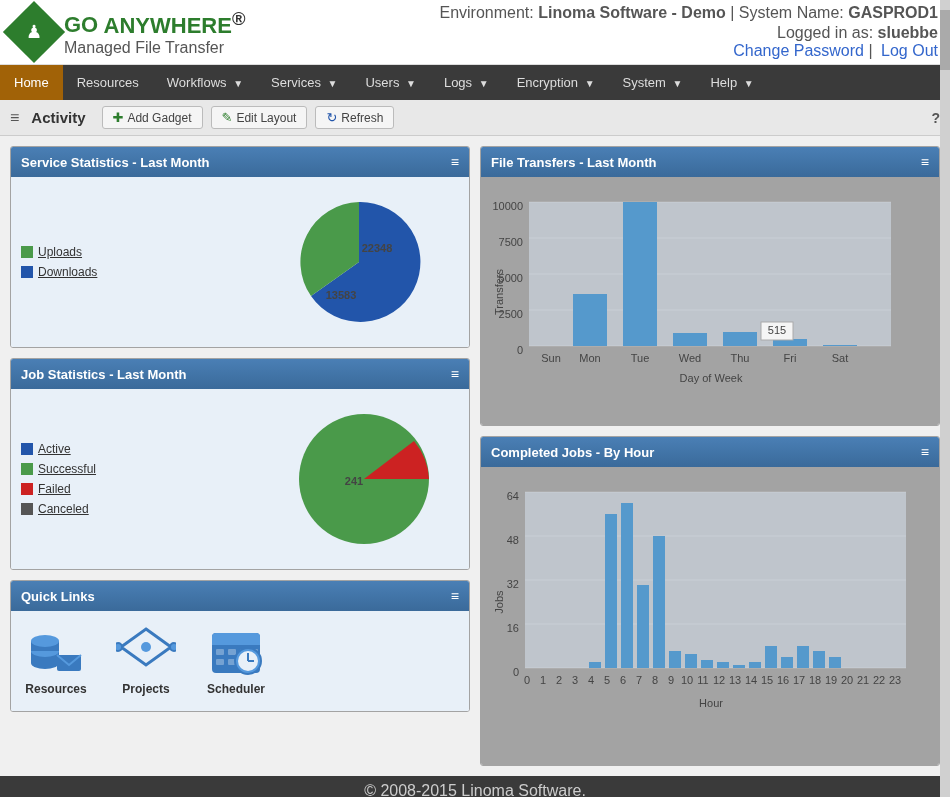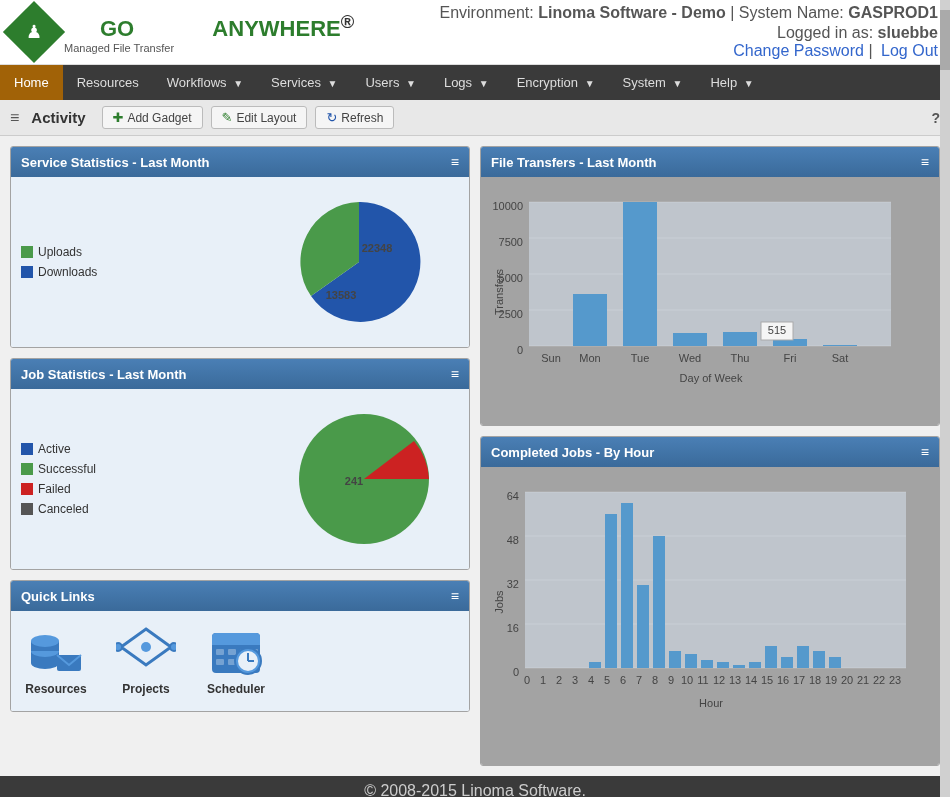--- a/index.html
+++ b/index.html
@@ -5,22 +5,22 @@
     * { box-sizing: border-box; margin: 0; padding: 0; }
     body { font-family: Arial, sans-serif; font-size: 13px; background: #f0f0f0; color: #333; overflow-x: hidden; }
 
     
     .top-bar { background: #fff; padding: 4px 12px; display: flex; justify-content: space-between; align-items: center; border-bottom: 1px solid #ddd; }
     .logo-area { display: flex; align-items: center; gap: 8px; }
     .logo-diamond { width: 44px; height: 44px; background: #2d7d2d; transform: rotate(45deg); display: flex; align-items: center; justify-content: center; flex-shrink: 0; }
     .logo-diamond-inner { transform: rotate(-45deg); color: white; font-size: 18px; }
     .logo-text { display: flex; flex-direction: column; }
     .logo-title { font-size: 22px; font-weight: bold; color: #333; }
-    .logo-title span { color: #2d7d2d; margin-left: 36px; }
-    .logo-subtitle { font-size: 11px; color: #555; }
+    .logo-title span { color: #2d7d2d; }
+    .logo-subtitle { font-size: 16px; color: #555; }
     .top-right { text-align: right; font-size: 16px; color: #555; }
     .top-right .env-line { margin-bottom: 2px; }
     .top-right .links a { color: #3366cc; text-decoration: none; margin-left: 4px; }
 
     
     .nav { background: #3a3a3a; display: flex; align-items: center; padding: 0; }
     .nav-item { color: #ddd; padding: 10px 14px; cursor: pointer; font-size: 13px; white-space: nowrap; }
     .nav-item.active { background: #a16207; color: #fff; }
     .nav-item .arrow { font-size: 10px; margin-left: 3px; }
 
@@ -36,21 +36,21 @@
     
     .main { display: grid; grid-template-columns: 1fr 1fr; gap: 10px; padding: 10px; background: #f0f0f0; }
 
     
     .panel { background: #fff; border: 1px solid #a3a3a3; border-radius: 3px; overflow: hidden; }
     .panel-header { background: linear-gradient(to bottom, #4a7fb5, #3a6a9a); color: #fff; padding: 7px 10px; font-size: 13px; font-weight: bold; display: flex; justify-content: space-between; align-items: center; }
     .panel-header .panel-menu { cursor: pointer; font-size: 14px; }
 
     
     .pie-area { display: flex; align-items: center; justify-content: space-between; padding: 10px; background: #e8f0f8; }
-    .legend { display: flex; flex-direction: column; gap: 6px; font-size: 12px; }
+    .legend { display: flex; flex-direction: column; gap: 6px; font-size: 12px; text-decoration: underline; }
     .legend-item { display: flex; align-items: center; gap: 5px; }
     .legend-dot { width: 12px; height: 12px; display: inline-block; }
 
     
     .chart-container { background: #a3a3a3; padding: 5px 20px 10px 10px; }
     svg text { font-size: 11px; fill: #444; font-family: Arial, sans-serif; }
 
     
     .quick-links-body { background: #e8f0f8; padding: 15px 10px; display: flex; gap: 20px; justify-content: flex-start; align-items: flex-end; }
     .ql-item { display: flex; flex-direction: column; align-items: center; gap: 6px; cursor: pointer; min-width: 70px; }

